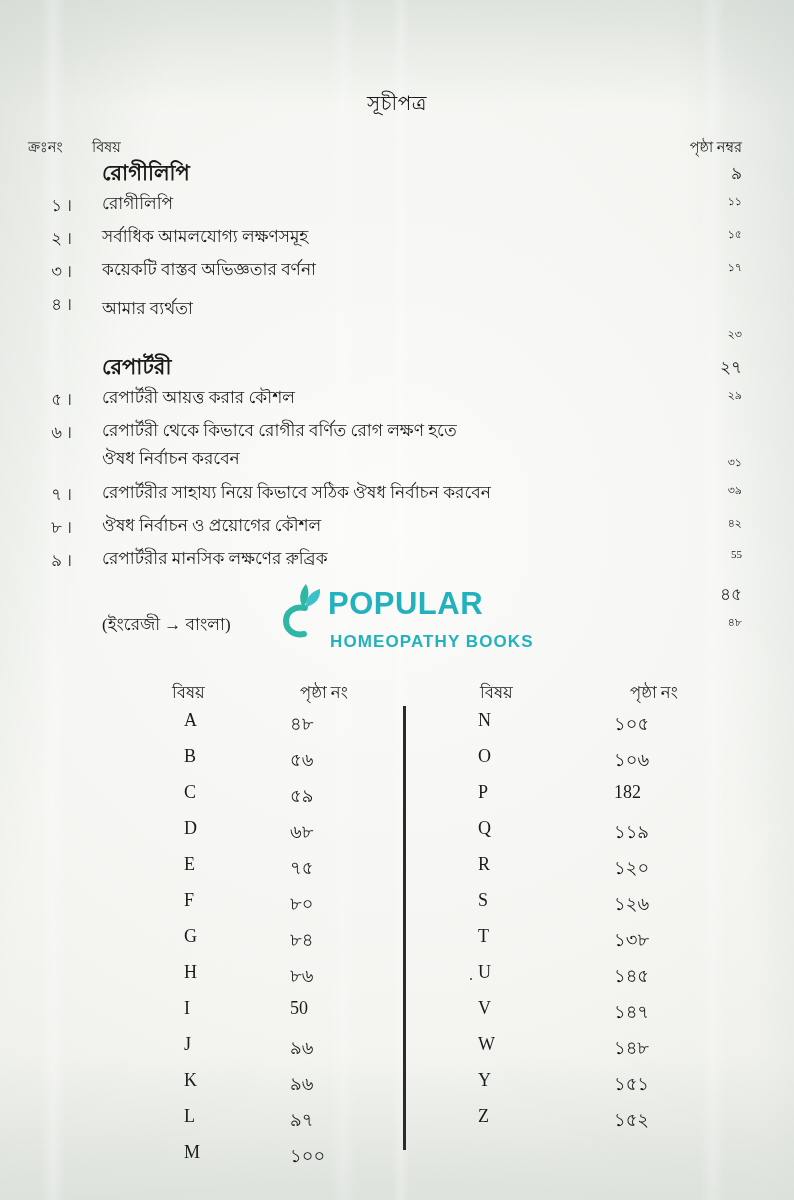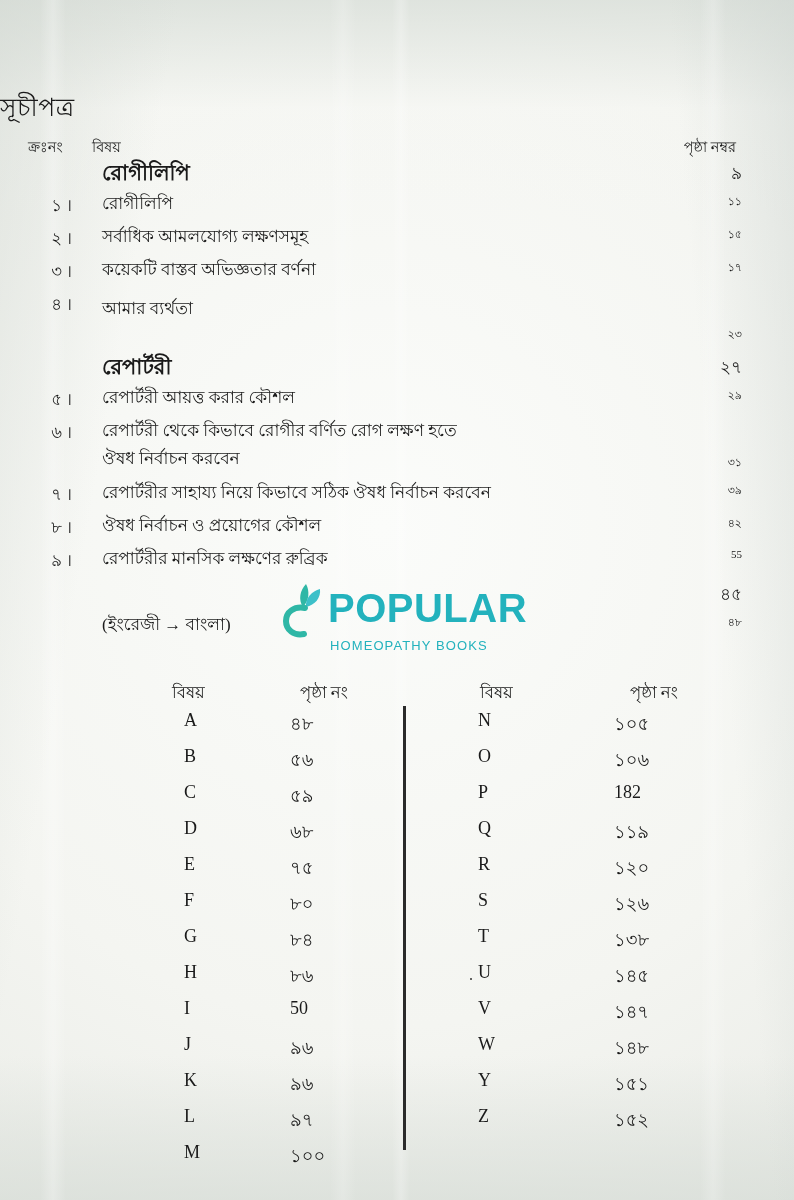--- a/index.html
+++ b/index.html
@@ -37,36 +37,37 @@
   .content {
     position: absolute;
     inset: 0;
   }
 
   .doc-title {
     position: absolute;
     left: 0;
     right: 0;
     top: 88px;
-    font-size: 25px;
+    text-align: center;
+    font-size: 20px;
     letter-spacing: 0.5px;
     font-family: Liberation Mono, monospace;
   }
 
   
   .toc-head {
     position: absolute;
     top: 136px;
     left: 28px;
     right: 52px;
     font-size: 14.5px;
   }
   .toc-head .col-sl { position: absolute; left: 0; }
   .toc-head .col-sub { position: absolute; left: 64px; }
-  .toc-head .col-pg { position: absolute; right: 6px; text-align: right; }
+  .toc-head .col-pg { position: absolute; right: 0; text-align: right; }
 
   
   .toc-list {
     position: absolute;
     top: 160px;
     left: 20px;
     right: 52px;
   }
   .row {
     position: relative;
@@ -185,31 +186,31 @@
     width: 282px;
     height: 86px;
     pointer-events: none;
   }
   .wm-text {
     position: absolute;
     left: 52px;
     top: 6px;
     font-family: "Liberation Sans", sans-serif;
     font-weight: bold;
-    font-size: 40px;
+    font-size: 31px;
     color: #23b2bd;
     letter-spacing: 0.5px;
   }
   .wm-sub {
     position: absolute;
     left: 54px;
-    top: 58px;
+    top: 52px;
     font-family: "Liberation Sans", sans-serif;
-    font-weight: normal;
-    font-size: 13px;
+    font-weight: bold;
+    font-size: 17px;
     color: #23b2bd;
     letter-spacing: 1.1px;
   }
   .wm-mark {
     position: absolute;
     left: 0;
     top: 0;
     width: 56px;
     height: 58px;
   }

